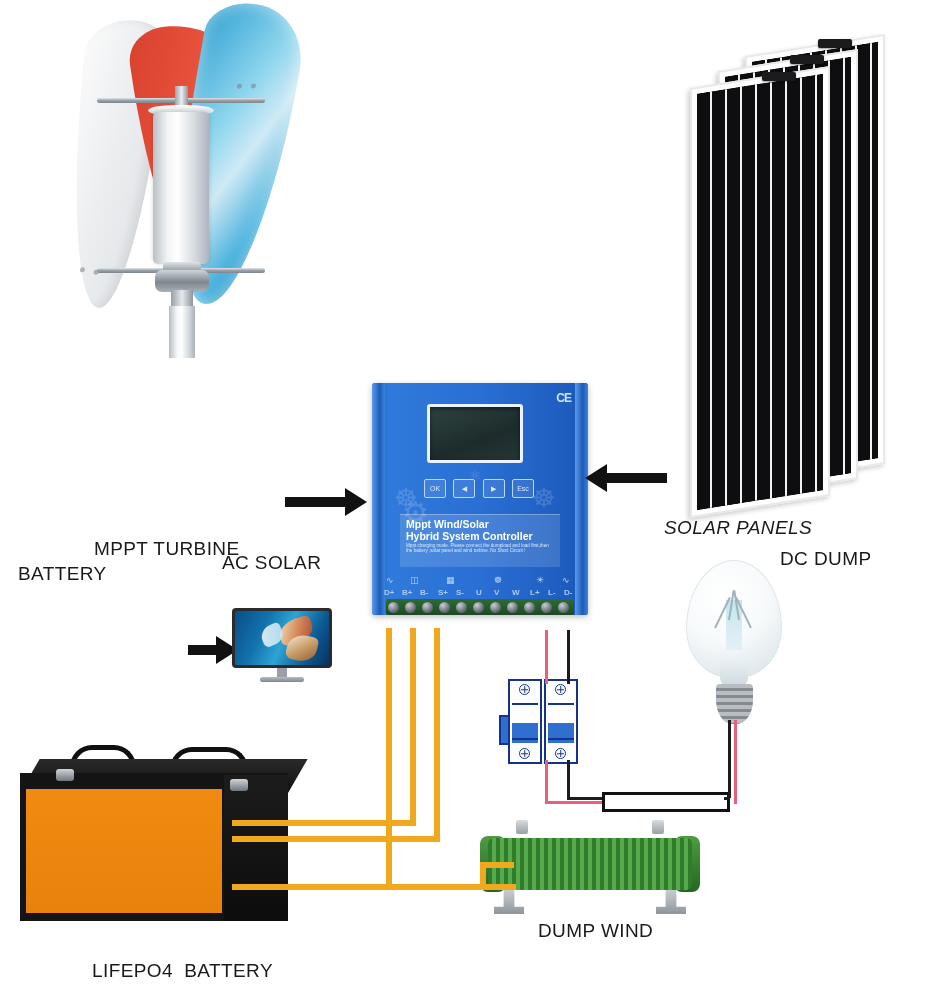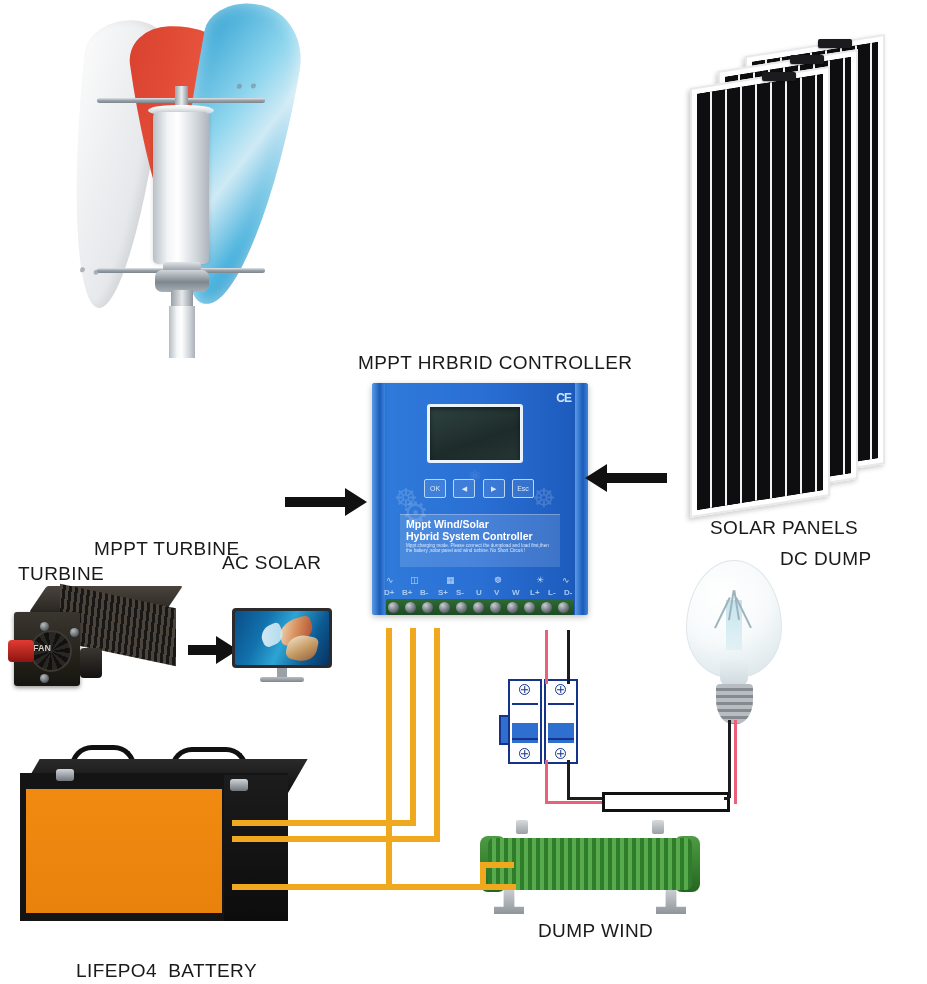--- a/index.html
+++ b/index.html
@@ -239,21 +239,20 @@
     <div class="panel p2">
         <div class="cells"></div>
       </div>
     <div class="jbox" style="left:100px;top:30px;"></div>
     <div class="panel p3">
         <div class="cells"></div>
       </div>
     <div class="jbox" style="left:72px;top:47px;"></div>
   </div>
 
-  <div class="lbl" style="left:358px;top:352px;">MPPT HRBRID CONTROLLER</div>
 
   <div id="ctrl">
     <div class="ctrl-body">
       <div class="ctrl-rail l"></div>
       <div class="ctrl-rail r"></div>
       <div class="ce">CE</div>
       <div class="lcd"></div>
 
       <div class="wm" style="left:30px;top:112px;font-size:30px;">⚙</div>
       <div class="wm" style="left:96px;top:84px;font-size:15px;">⚛</div>
@@ -310,39 +309,27 @@
         <span class="screw" style="left:172px;"></span>
       </div>
     </div>
   </div>
 
   <div class="arrow right" style="left:285px;top:497px;width:62px;"></div>
   <div class="arrow left" style="left:605px;top:473px;width:62px;"></div>
   <div class="arrow right" style="left:188px;top:645px;width:30px;"></div>
 
   <div class="lbl" style="left:94px;top:538px;">MPPT TURBINE</div>
-  <div class="lbl" style="left:710px;top:517px;">SOLAR PANELS</div>
+  <div class="lbl" style="left:664px;top:517px;font-style:italic;">SOLAR PANELS</div>
   <div class="lbl" style="left:780px;top:548px;">DC DUMP</div>
-  <div class="lbl" style="left:18px;top:563px;">TURBINE</div>
+  <div class="lbl" style="left:18px;top:563px;">BATTERY</div>
   <div class="lbl" style="left:222px;top:552px;">AC SOLAR</div>
-  <div class="lbl" style="left:76px;top:960px;">LIFEPO4  BATTERY</div>
+  <div class="lbl" style="left:92px;top:960px;">LIFEPO4  BATTERY</div>
   <div class="lbl" style="left:538px;top:920px;">DUMP WIND</div>
 
-  <div id="inv">
-    <div class="inv-top"></div>
-    <div class="inv-fins"></div>
-    <div class="inv-face"></div>
-    <div class="inv-fan"></div>
-    <div class="fan-txt">FAN</div>
-    <div class="term-red"></div>
-    <div class="term-blk"></div>
-    <span class="inv-screw" style="left:32px;top:36px;"></span>
-    <span class="inv-screw" style="left:32px;top:88px;"></span>
-    <span class="inv-screw" style="left:62px;top:42px;"></span>
-  </div>
 
   <div id="mon">
     <div class="mon-bez">
       <div class="mon-scr">
         <span class="wing" style="left:44px;top:8px;width:34px;height:24px;
           background:linear-gradient(120deg,#f2e4c9,#d88f5c,#a8452e);transform:rotate(-18deg);"></span>
         <span class="wing" style="left:52px;top:24px;width:30px;height:26px;
           background:linear-gradient(140deg,#f6efdc,#caa06a,#8e5a36);transform:rotate(12deg);"></span>
         <span class="wing" style="left:26px;top:14px;width:22px;height:20px;
           background:linear-gradient(120deg,#ffffff,#bfe3f2);opacity:.85;transform:rotate(-24deg);"></span>

